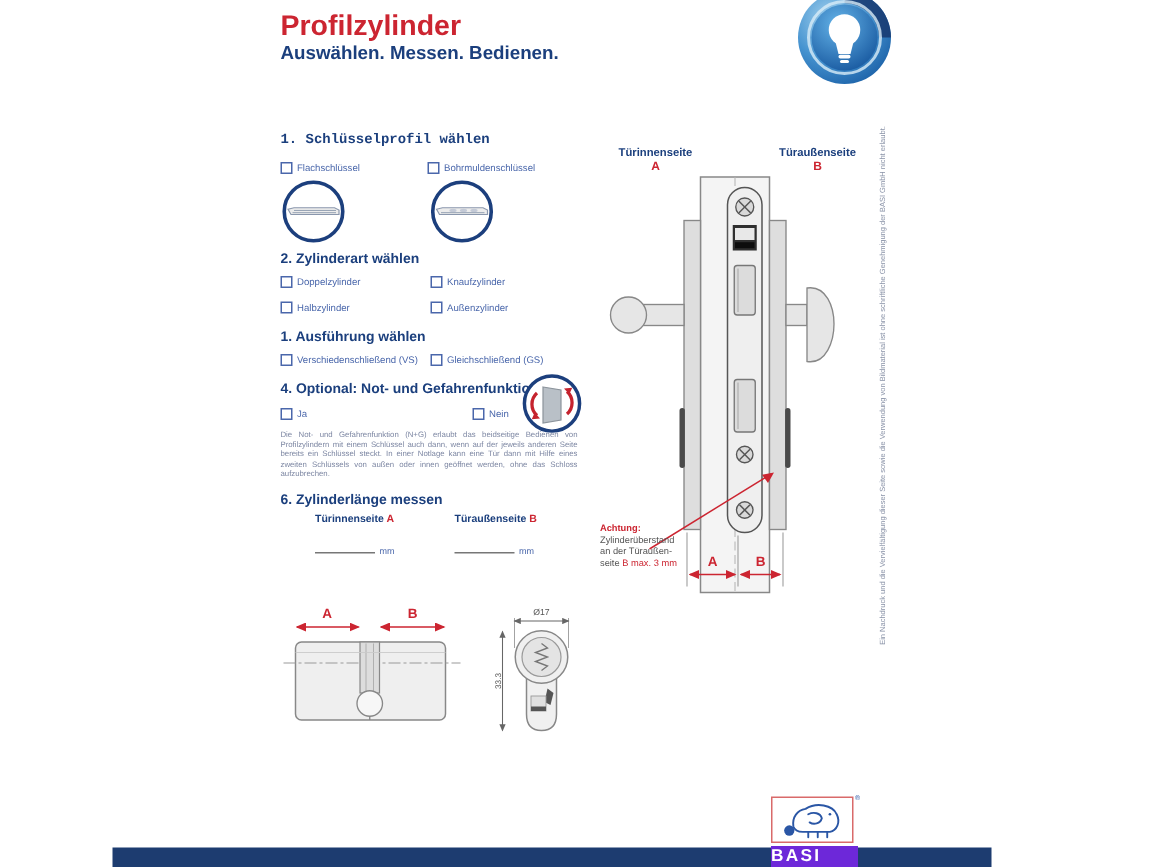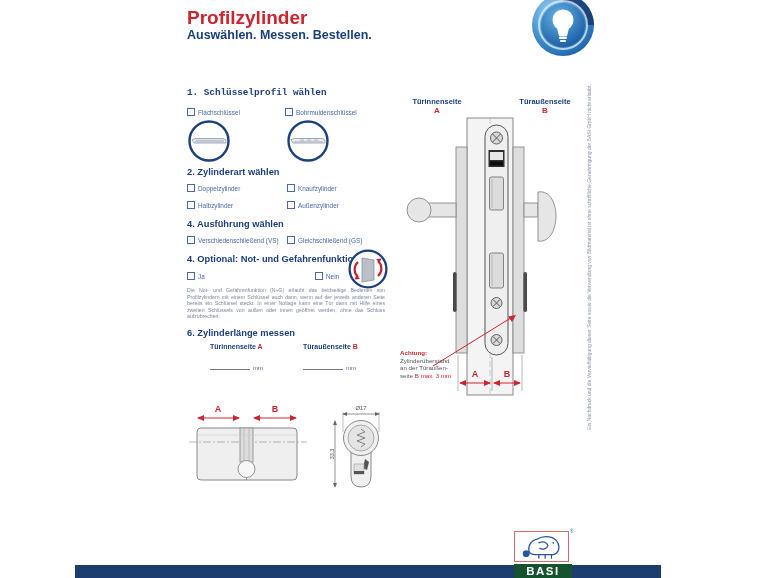--- a/index.html
+++ b/index.html
@@ -17,32 +17,32 @@
   .fill-line{display:inline-block;width:40px;border-bottom:1px solid #777;height:7px;}
   .mm{font-size:6px;color:#4a67ab;margin-left:3px;}
   .diag-label{font-size:7.5px;font-weight:bold;color:#1b3f7d;text-align:center;width:80px;}
   .diag-letter{font-size:8px;font-weight:bold;color:#cc2531;text-align:center;width:80px;}
   .warn{font-size:6.2px;line-height:7.6px;color:#555;}
   .warn .t{color:#cc2531;font-weight:bold;}
   .warn .v{color:#cc2531;}
   .vtext{font-size:5px;color:#8a93a8;white-space:nowrap;transform:translate(-50%,-50%) rotate(-90deg);}
   .botbar{background:#1d3c70;}
   .logo-box{width:55px;height:31px;background:#fff;border:1.5px solid #d96a6a;box-sizing:border-box;}
-  .logo-red{width:58px;height:14px;background:#14532d;color:#fff;font-weight:bold;
-            font-size:11.5px;text-align:center;line-height:14px;letter-spacing:1.5px;}
+  .logo-red{width:58px;height:14px;background:#6d28d9;color:#fff;font-weight:bold;
+            font-size:11.5px;text-align:left;line-height:14px;letter-spacing:1.5px;}
   .reg{font-size:4.5px;color:#2a56a5;}
   svg text{font-family:"Liberation Sans",sans-serif;}
 </style>
 </head>
 <body>
 
 <div id="page">
 
   <div class="abs title" style="left:187px;top:7px;">Profilzylinder</div>
-  <div class="abs subtitle" style="left:187px;top:28px;">Auswählen. Messen. Bestellen.</div>
+  <div class="abs subtitle" style="left:187px;top:28px;">Auswählen. Messen. Bedienen.</div>
 
   <div class="abs" style="left:531px;top:-7px;width:64px;height:64px;">
     <svg width="64" height="64" viewBox="0 0 64 64">
       <defs>
         <radialGradient id="bgOut" cx="35%" cy="30%" r="80%">
           <stop offset="0%" stop-color="#a6d4f0"></stop>
             <stop offset="55%" stop-color="#4492cf"></stop>
             <stop offset="100%" stop-color="#1a5fa6"></stop>
         </radialGradient>
         <radialGradient id="bgIn" cx="40%" cy="30%" r="80%">
@@ -100,21 +100,21 @@
   </div>
   <div class="abs opt" style="left:187px;top:201px;">
     <span class="cbx"></span>
     <span>Halbzylinder</span>
   </div>
   <div class="abs opt" style="left:287px;top:201px;">
     <span class="cbx"></span>
     <span>Außenzylinder</span>
   </div>
 
-  <div class="abs sec-head" style="left:187px;top:219px;">4. Ausführung wählen</div>
+  <div class="abs sec-head" style="left:187px;top:219px;">1. Ausführung wählen</div>
   <div class="abs opt" style="left:187px;top:236px;">
     <span class="cbx"></span>
     <span>Verschiedenschließend (VS)</span>
   </div>
   <div class="abs opt" style="left:287px;top:236px;">
     <span class="cbx"></span>
     <span>Gleichschließend (GS)</span>
   </div>
 
   <div class="abs sec-head" style="left:187px;top:254px;">4. Optional: Not- und Gefahrenfunktion</div>

